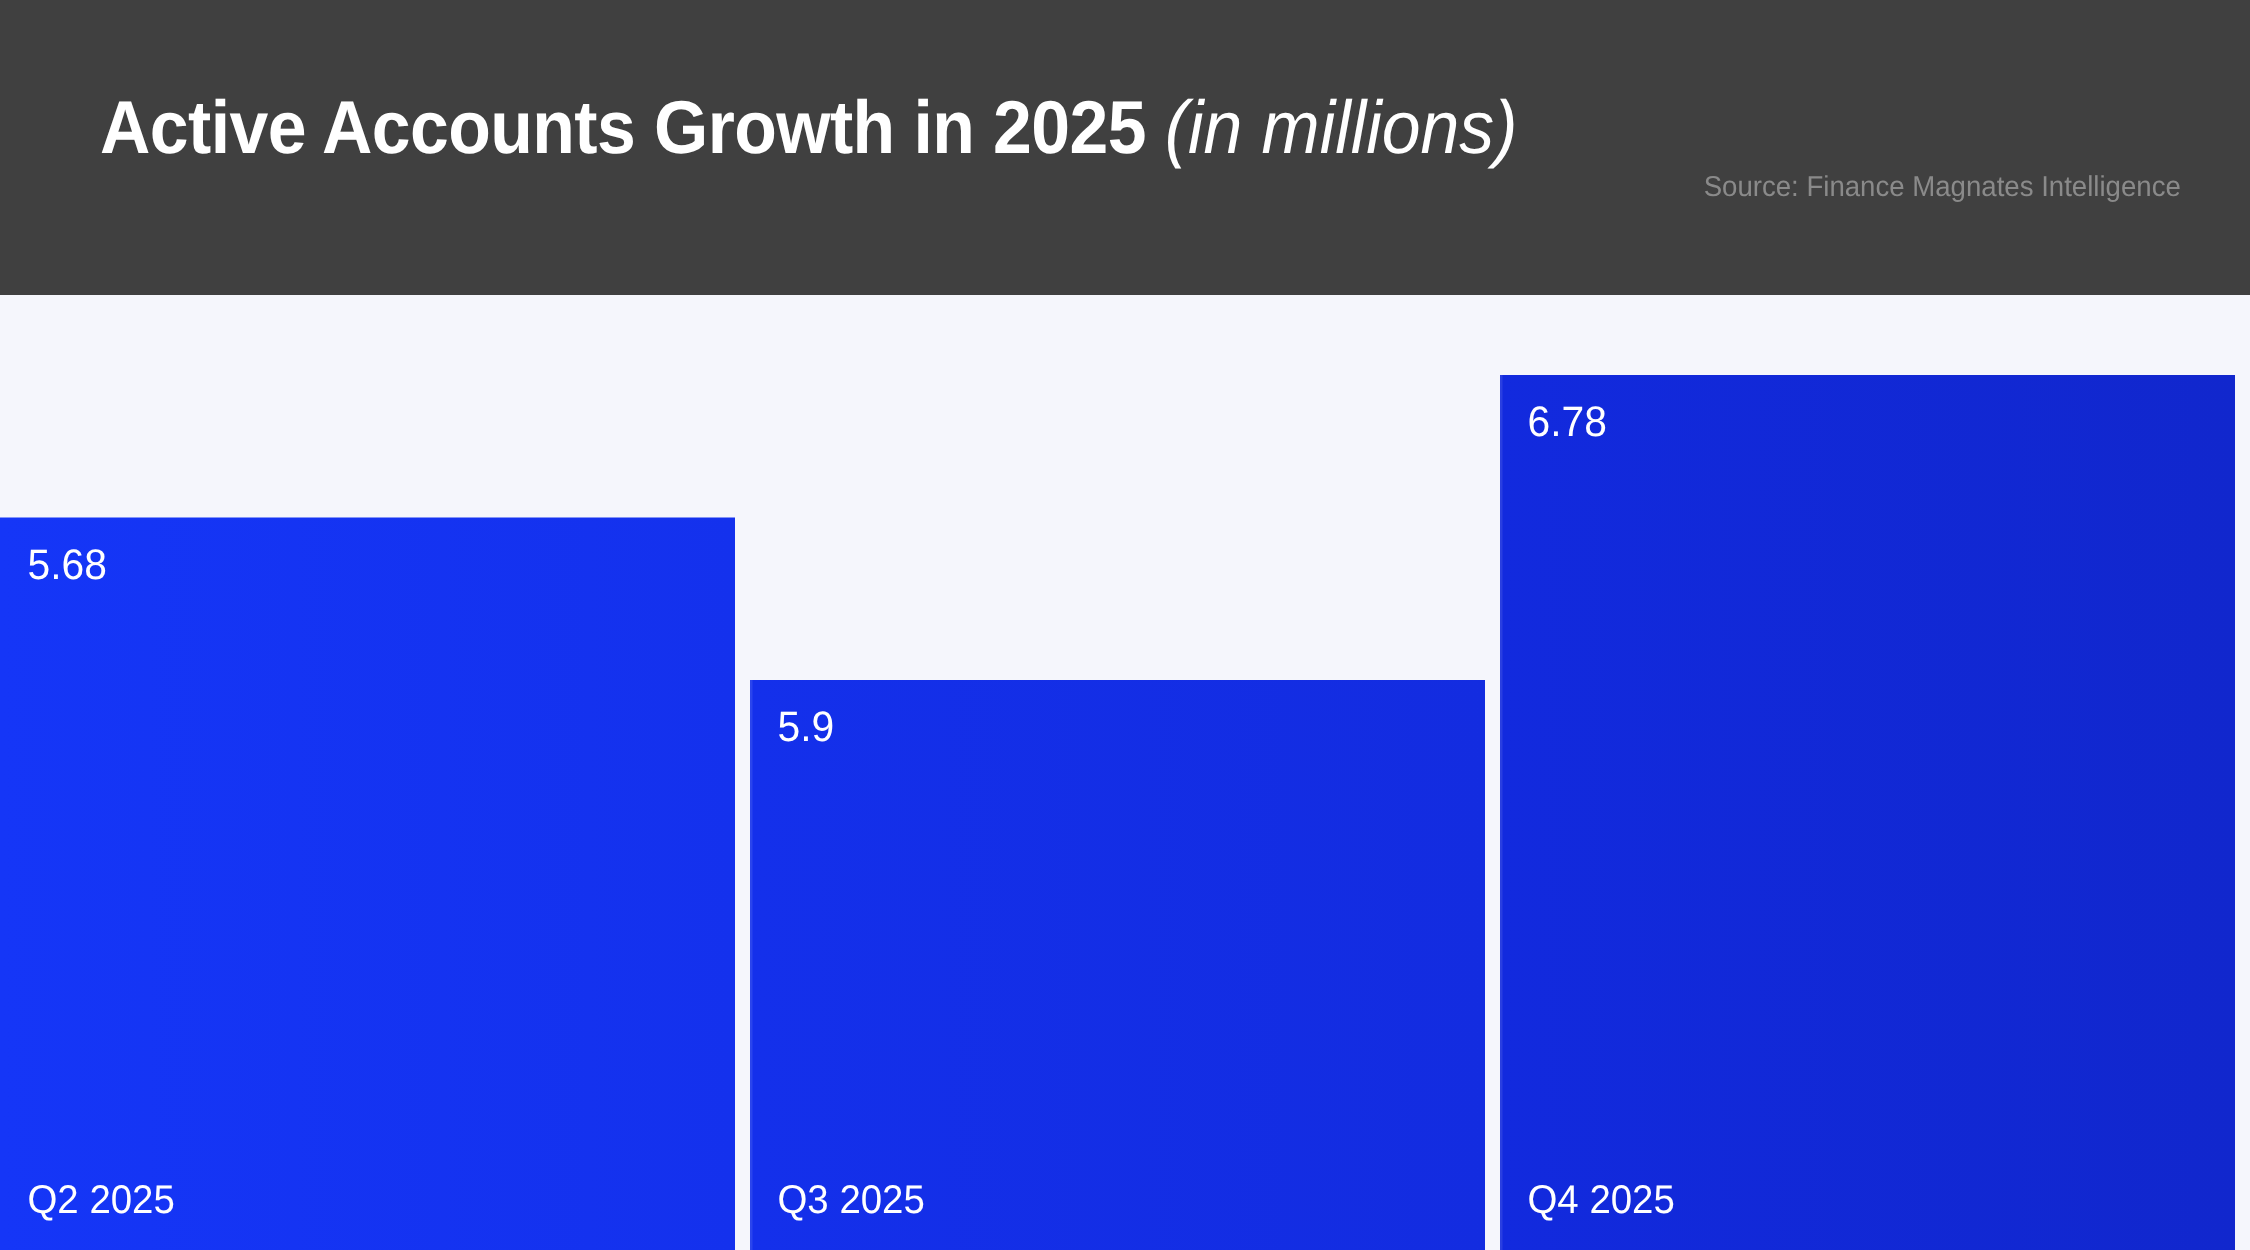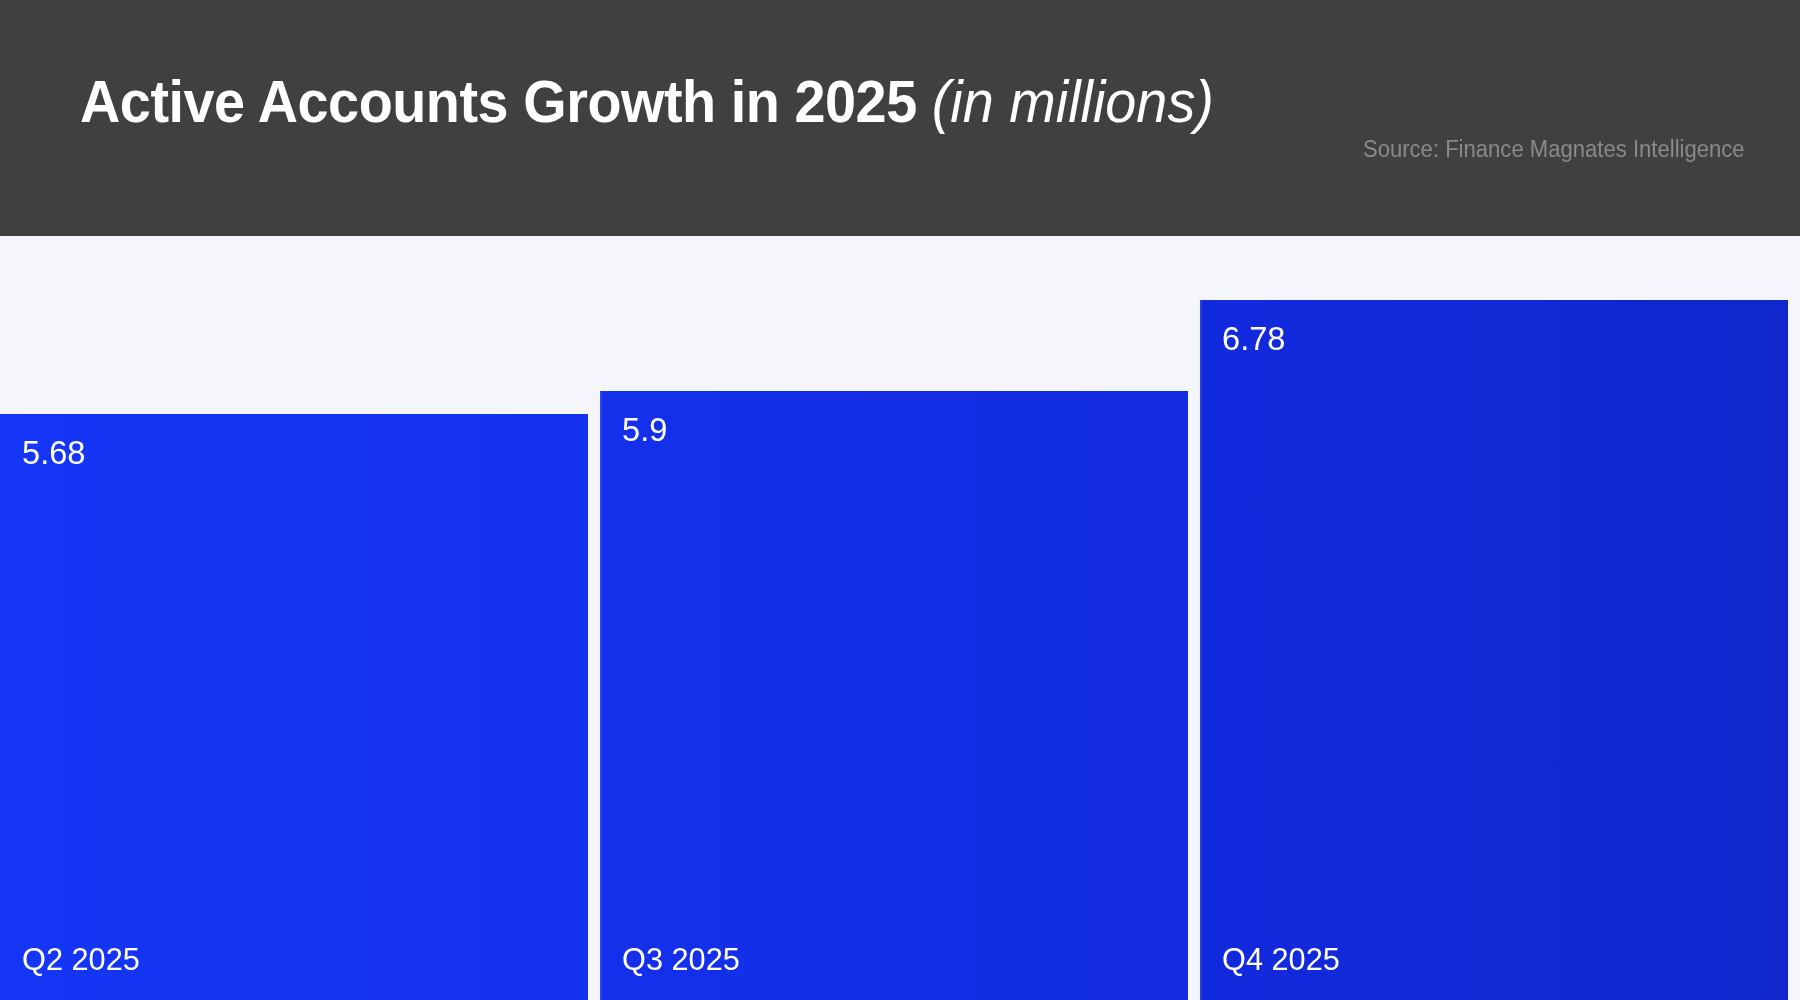--- a/index.html
+++ b/index.html
@@ -169,21 +169,21 @@
 
 
       <div class="bar-col">
         <div class="bar" style="height: 586px;">
           <span class="bar-value">5.68</span>
           <span class="bar-label">Q2 2025</span>
         </div>
       </div>
 
       <div class="bar-col">
-        <div class="bar" style="height: 609px;">
+        <div class="bar" style="height: 456px;">
           <span class="bar-value">5.9</span>
           <span class="bar-label">Q3 2025</span>
         </div>
       </div>
 
       <div class="bar-col">
         <div class="bar" style="height: 700px;">
           <span class="bar-value">6.78</span>
           <span class="bar-label">Q4 2025</span>
         </div>

